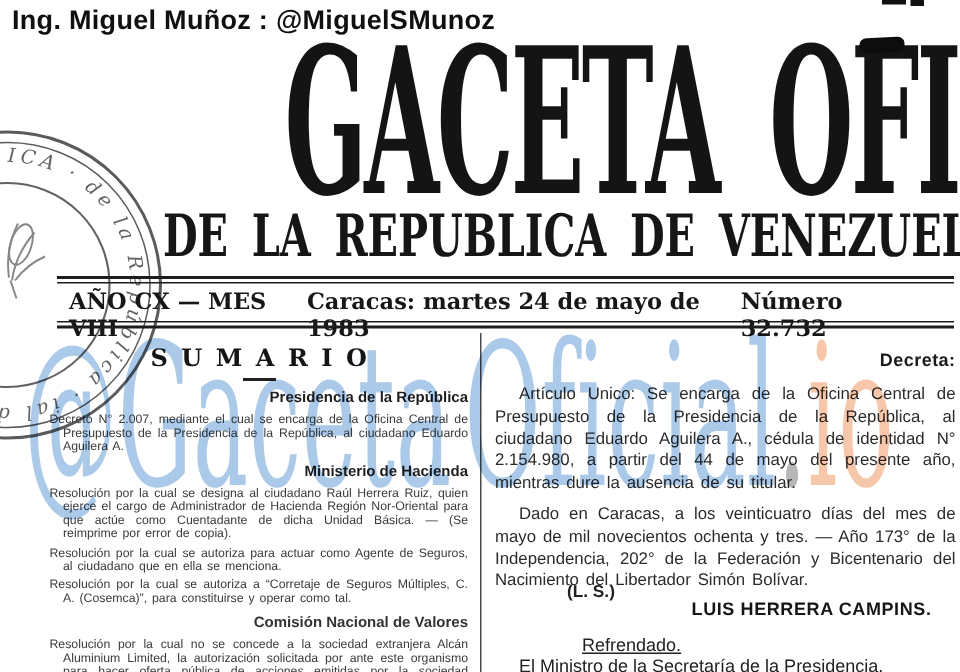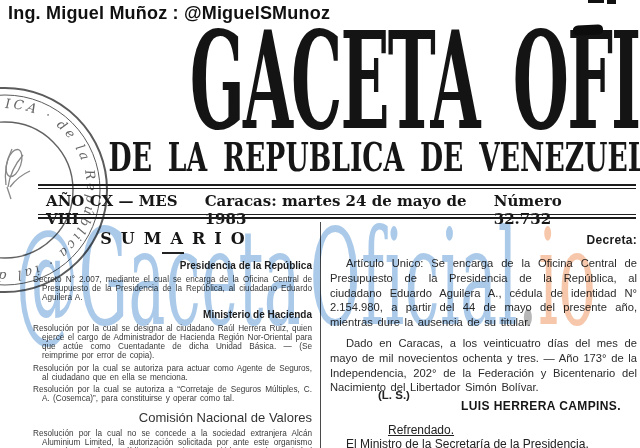--- a/index.html
+++ b/index.html
@@ -43,21 +43,21 @@
   
   .col-divider{ position:absolute; left:320px; top:222px; bottom:0; width:1px; background:#4a4a4a; z-index:2;}
   .left-col{ position:absolute; left:33px; top:229px; width:279px; z-index:2;}
   .right-col{ position:absolute; left:330px; top:227px; width:307px; z-index:2;}
   
   .sumario-title{ font-family:"DejaVu Serif", serif; font-weight:700; font-size:16px;
                   letter-spacing:9px; padding-left:9px; text-align:center; color:#151515;}
   .sumario-dash{ width:22px; border-top:2px solid #222; margin:4px auto 6px;}
   .sec-h{ font:700 10px/1.2 "Liberation Sans", sans-serif; text-align:right;
           margin:6px 0 4px; color:#1e1e1e;}
-  .sec.comision .sec-h{ font-weight:400; font-size:13px; color:#333;}
+  .sec.comision .sec-h{ font-weight:700; font-size:10px; color:#333;}
   .entry{ font:400 8.2px/1.09 "Liberation Sans", sans-serif; text-align:justify;
           color:#3a3a3a; margin:0 0 4px; padding-left:9px; text-indent:-9px; word-spacing:1px;}
   
   .decreta{ font:700 12px/1.2 "Liberation Sans", sans-serif; text-align:right;
             letter-spacing:.3px; margin:6px 0 9px; color:#1b1b1b;}
   .dp{ font:400 11.2px/14.6px "Liberation Sans", sans-serif; text-align:justify;
        text-indent:16px; color:#2b2b2b; margin:0 0 7px; word-spacing:1.5px;}
   .ls{ position:absolute; left:48px; top:162px; font:700 11.5px "Liberation Sans", sans-serif; color:#222;}
   .sig{ position:absolute; right:16px; top:172px; font:700 12px "Liberation Sans", sans-serif;
         letter-spacing:.4px; color:#161616;}

